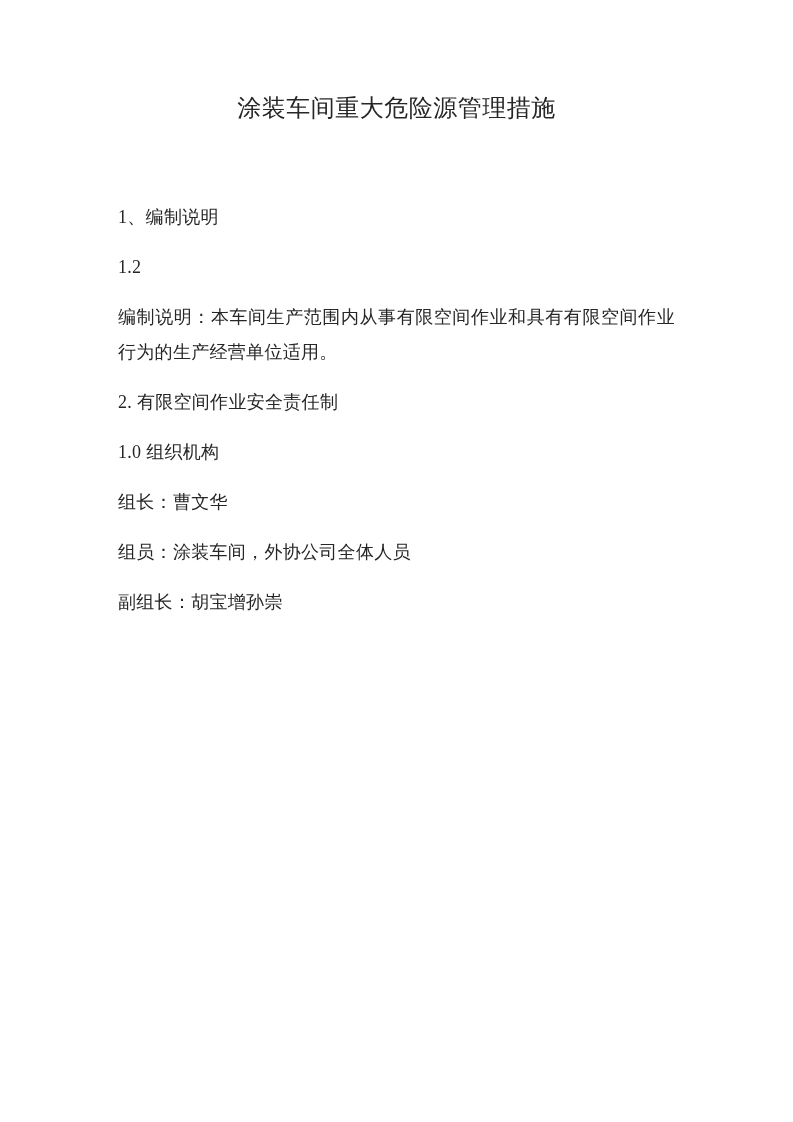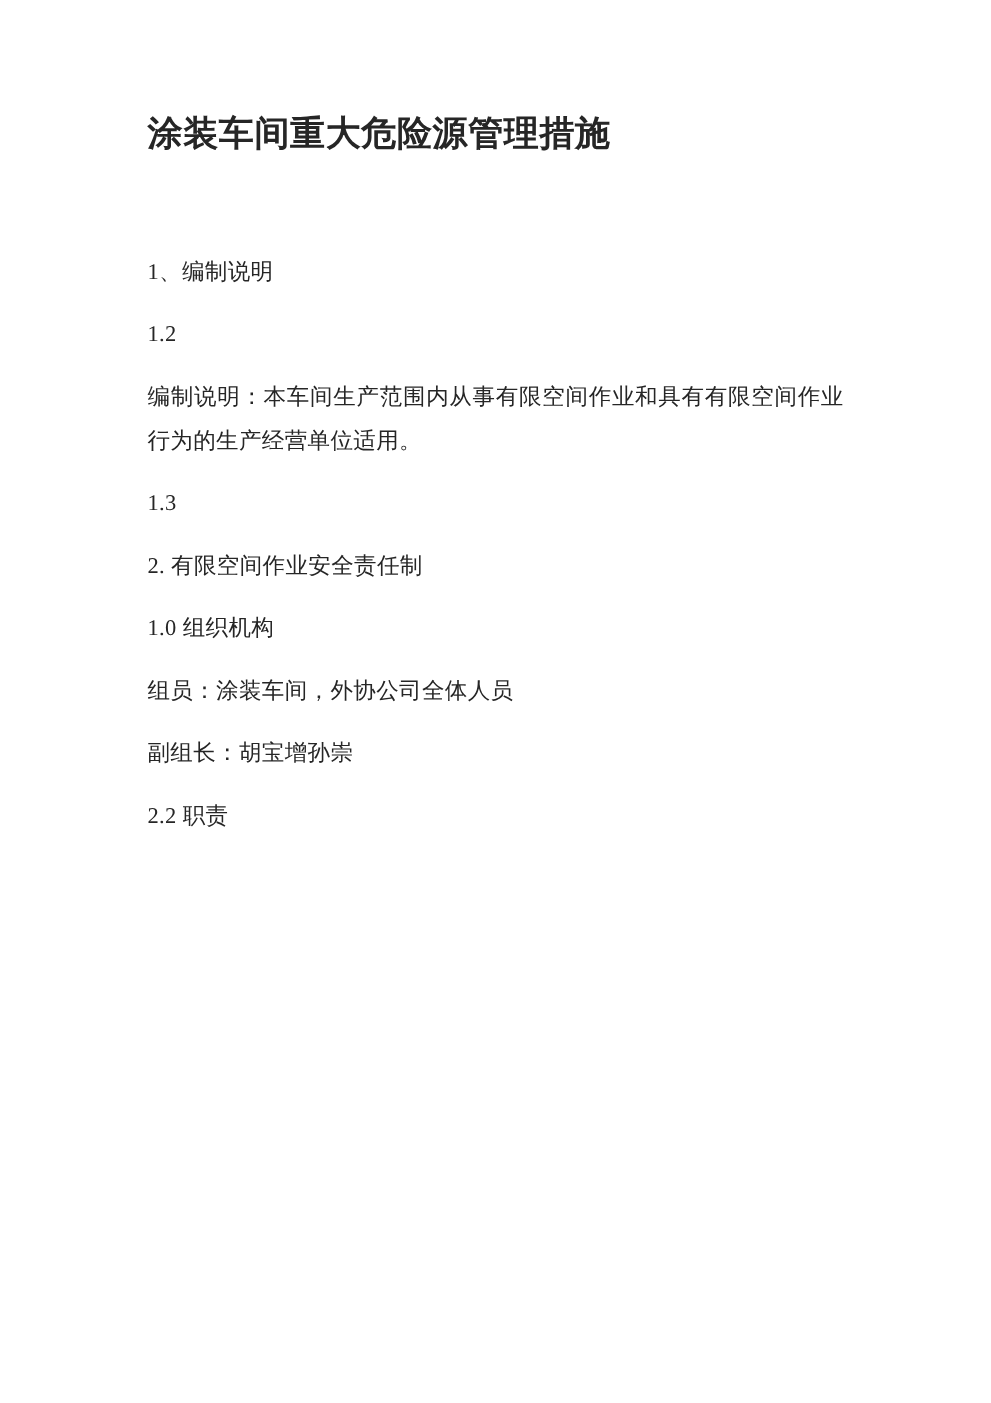--- a/index.html
+++ b/index.html
@@ -15,42 +15,42 @@
   }
   .page {
     box-sizing: border-box;
     width: 793px;
     height: 1122px;
     padding: 90px 118px 40px 118px;
     overflow: hidden;
     background: #ffffff;
   }
   .doc-title {
-    font-size: 28px;
+    font-size: 24px;
     line-height: 36px;
-    font-weight: bold;
+    font-weight: normal;
+    text-align: center;
     letter-spacing: 0.5px;
     margin: 0 0 74px 0;
   }
   .para {
     font-size: 18px;
     line-height: 35px;
     margin: 0 0 15px 0;
     text-align: justify;
     letter-spacing: 0.3px;
   }
 </style>
 </head>
 <body>
 
 <div class="page">
   <h1 class="doc-title">涂装车间重大危险源管理措施</h1>
 
   <p class="para">1、编制说明</p>
   <p class="para">1.2</p>
   <p class="para">编制说明：本车间生产范围内从事有限空间作业和具有有限空间作业行为的生产经营单位适用。</p>
-  <p class="para">1.3</p>
   <p class="para">2. 有限空间作业安全责任制</p>
   <p class="para">1.0 组织机构</p>
+  <p class="para">组长：曹文华</p>
   <p class="para">组员：涂装车间，外协公司全体人员</p>
   <p class="para">副组长：胡宝增孙崇</p>
-  <p class="para">2.2 职责</p>
 </div>
 
 </body></html>

